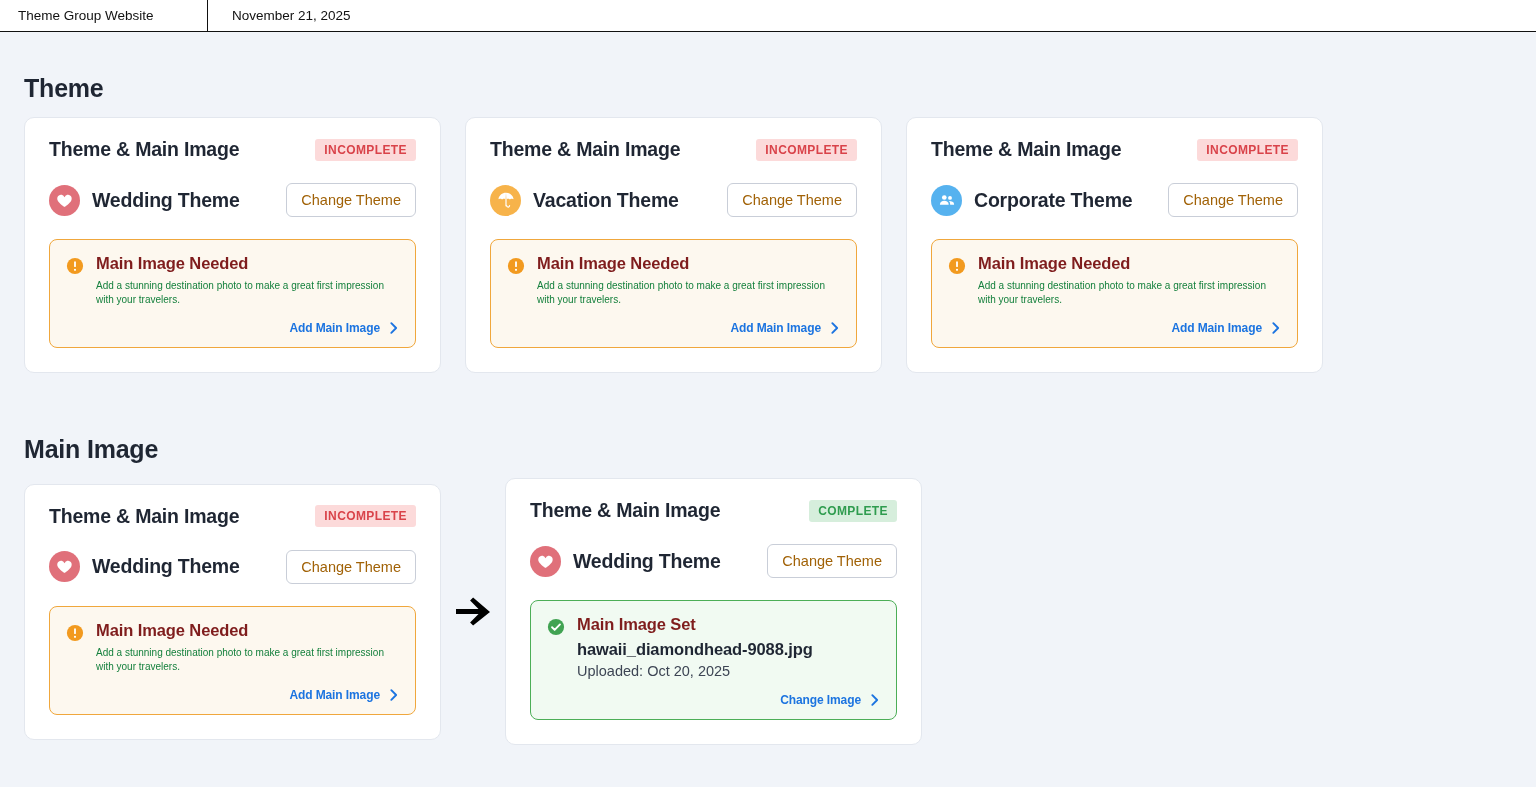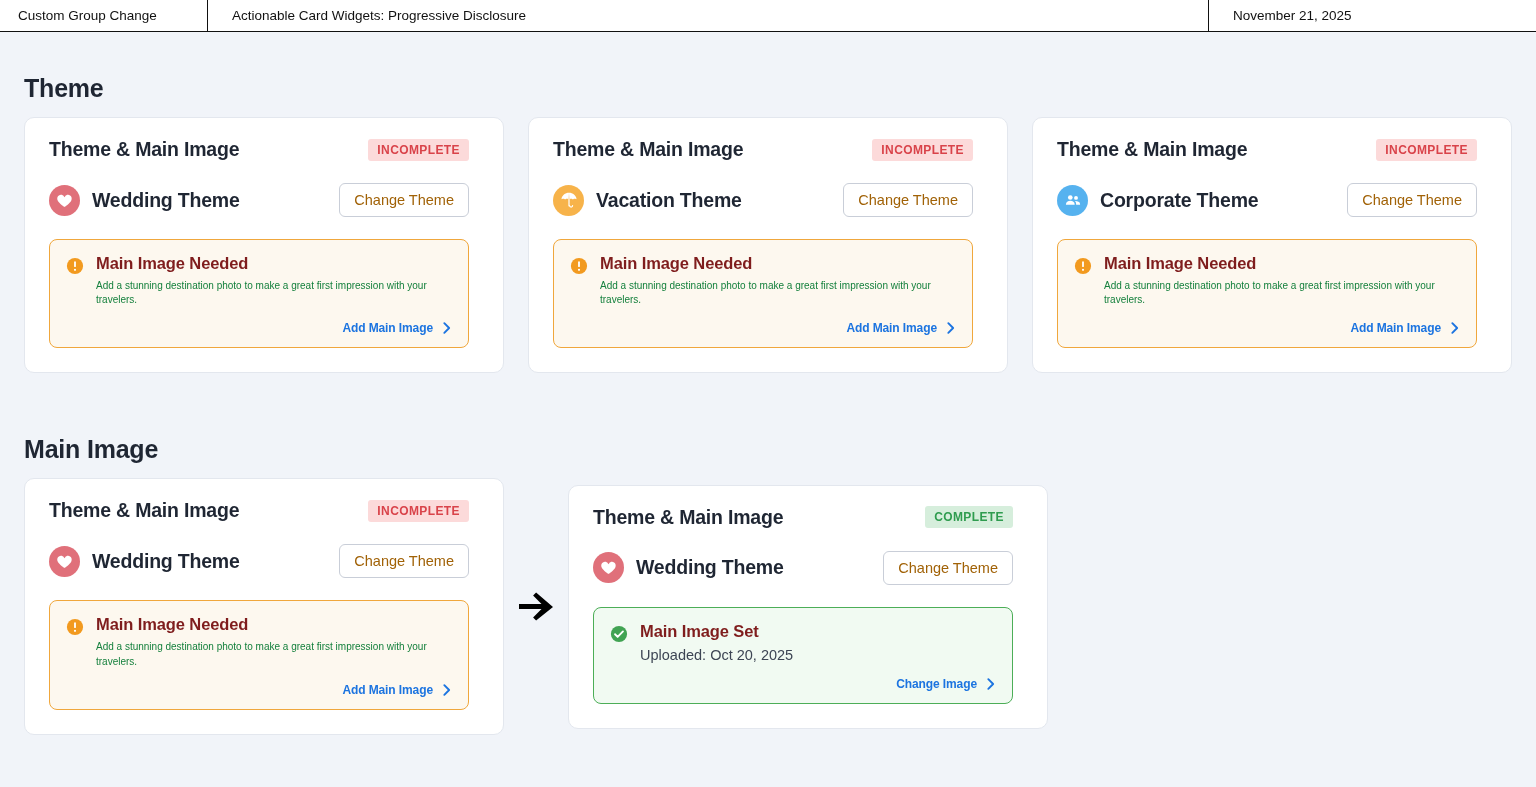--- a/index.html
+++ b/index.html
@@ -45,25 +45,25 @@
     margin-top: 42px;
     margin-bottom: 14px;
   }
   .section-title.second { margin-top: 62px; }
 
   .card-row { display: flex; align-items: center; }
   .card-row.three { gap: 24px; }
 
   
   .card {
-    width: 480px;
+    width: 417px;
     background: #ffffff;
     border: 1px solid #e3e7ee;
     border-radius: 10px;
-    padding: 20px 34px 24px 24px;
+    padding: 20px 24px 24px 24px;
     flex: none;
   }
 
   .card-head {
     display: flex;
     align-items: center;
     justify-content: space-between;
     margin-bottom: 22px;
   }
   .card-title {
@@ -174,22 +174,21 @@
     justify-content: center;
     flex: none;
     color: #000000;
   }
   .flow-arrow svg { display: block; }
 </style>
 </head>
 <body>
 
 <div class="topbar">
-  <div class="topbar-cell c1">Custom Group Change</div>
-  <div class="topbar-cell c2">Actionable Card Widgets: Progressive Disclosure</div>
+  <div class="topbar-cell c1">Theme Group Website</div>
   <div class="topbar-cell c3">November 21, 2025</div>
 </div>
 
 <div class="page">
 
   <div class="section-title">Theme</div>
 
   <div class="card-row three">
 
     <div class="card">
@@ -394,20 +393,21 @@
       <div class="alert ok">
         <div class="alert-body">
           <span class="alert-icon">
             <svg width="18" height="18" viewBox="0 0 20 20">
                 <circle cx="10" cy="10" r="9" fill="#41a353"></circle>
                 <path d="M5.6 10.3l2.9 2.9 5.9-6.1" fill="none" stroke="#ffffff" stroke-width="2.1" stroke-linecap="round" stroke-linejoin="round"></path>
               </svg>
           </span>
           <div class="alert-text">
             <div class="alert-title">Main Image Set</div>
+            <div class="alert-file">hawaii_diamondhead-9088.jpg</div>
             <div class="alert-meta">Uploaded: Oct 20, 2025</div>
           </div>
         </div>
         <div class="alert-action">
           <span class="link-label">Change Image</span>
           <span class="chev">
             <svg width="11" height="14" viewBox="0 0 12 16" fill="none" stroke="currentColor" stroke-width="2.2" stroke-linecap="round" stroke-linejoin="round">
                 <path d="M3.5 2.5L9 8l-5.5 5.5"></path>
               </svg>
           </span>

